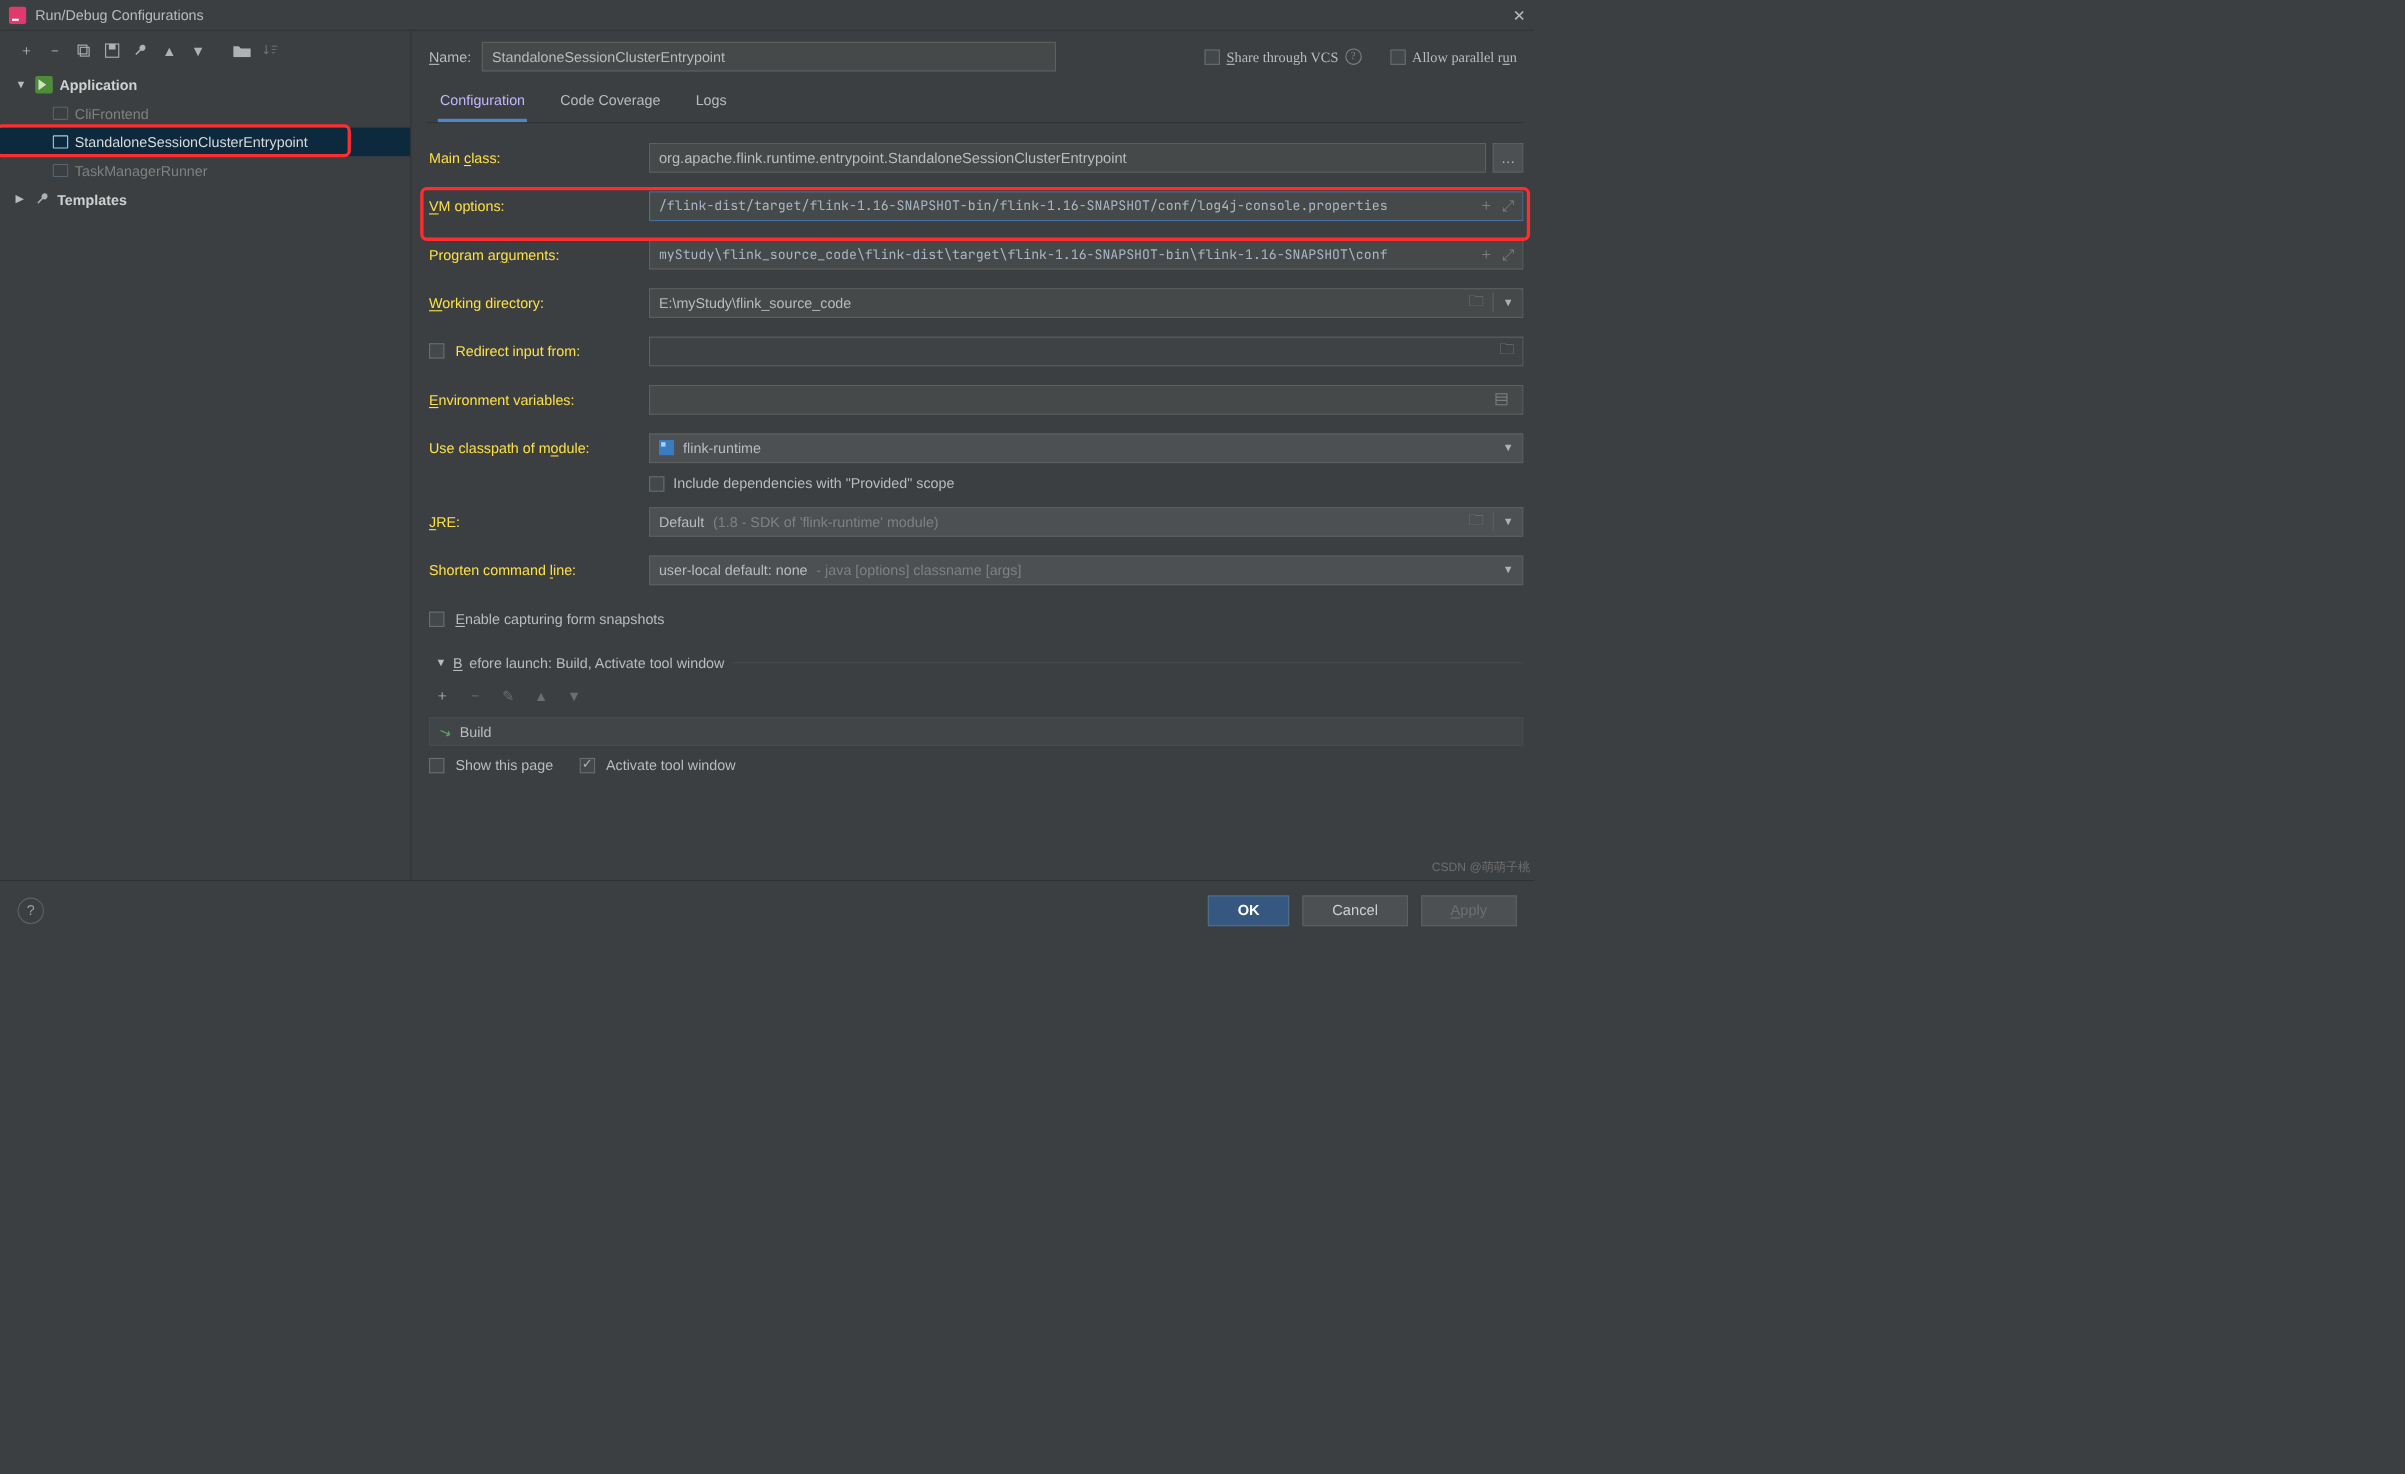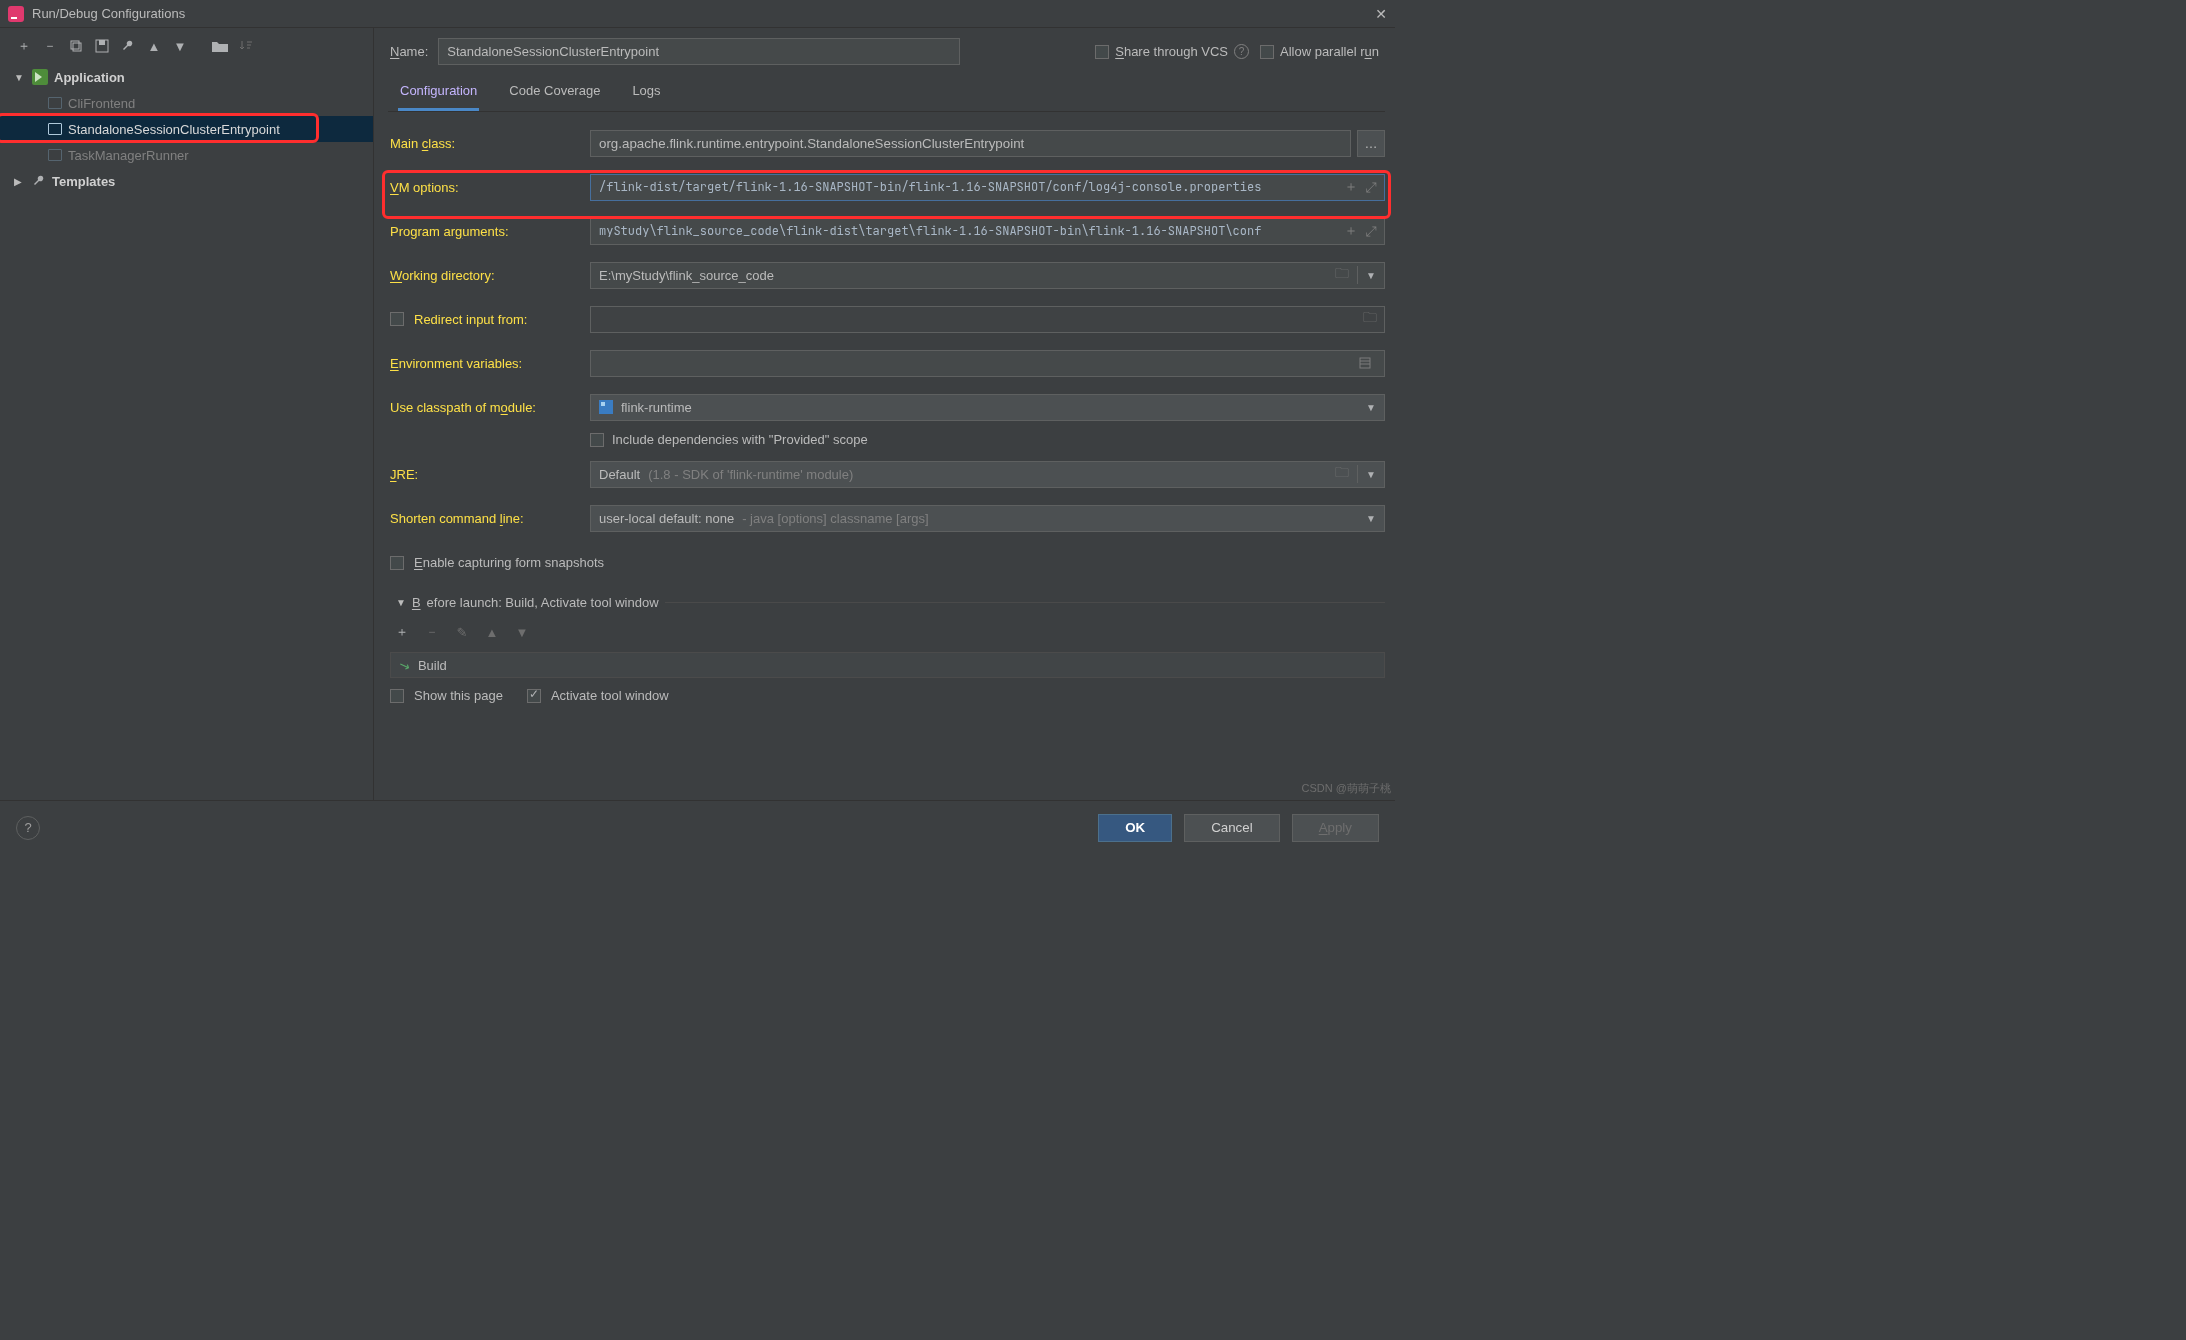--- a/index.html
+++ b/index.html
@@ -47,21 +47,21 @@
   .tree-row.lvl0 b, .tree-row.lvl0 .tree-label { font-weight:600; color:#d0d0d0;}
   .red-outline { position:absolute; border:3px solid #ff2e2e; border-radius:6px; pointer-events:none; }
 
   .name-row { display:flex; align-items:center; gap:10px; padding: 10px 6px 6px 2px; }
   .underline-hotkey { text-decoration: underline; text-underline-offset:2px;}
   .text-input {
     background:#45494a; border:1px solid #5e6060; color:#bbb;
     height:27px; padding:0 8px; font-size:13px; border-radius:0;
   }
   .name-input { width: 522px; }
-  .share-group, .parallel-group { display:flex; align-items:center; gap:6px; }
+  .share-group, .parallel-group { display:flex; align-items:center; gap:6px;font-family:Liberation Serif, serif; }
   .chk { width:14px; height:14px; border:1px solid #6c6c6c; background:#43494a; display:inline-block; cursor:pointer;}
   .chk.on { background:#43494a; position:relative;}
   .chk.on::after{content:"✓"; color:#afb1b3; position:absolute; top:-3px; left:1px; font-size:12px;}
   .help-circle { width:15px;height:15px;border:1px solid #808080;border-radius:50%;display:flex;align-items:center;justify-content:center;font-size:10px;color:#808080;}
 
   .tabs { display:flex; gap:28px; padding: 6px 2px 0 10px; border-bottom:1px solid #323232;}
   .tab { padding:6px 2px 10px; color:#bbb; cursor:pointer;}
   .tab.active { color:#c4b5fd; border-bottom:3px solid #4a88c7; }
 
   .form { padding: 14px 0 0 2px; overflow:auto; flex:1;}
@@ -180,21 +180,21 @@
 
   <div class="right-panel">
     <div class="name-row">
       <span><span class="underline-hotkey">N</span>ame:</span>
       <input class="text-input name-input" value="StandaloneSessionClusterEntrypoint" style="">
       <div class="share-group" style="margin-left:auto;">
         <span class="chk"></span>
         <span><span class="underline-hotkey">S</span>hare through VCS</span>
         <span class="help-circle">?</span>
       </div>
-      <div class="parallel-group" style="margin-left:1px;">
+      <div class="parallel-group" style="margin-left:16px;">
         <span class="chk"></span>
         <span>Allow parallel r<span class="underline-hotkey">u</span>n</span>
       </div>
     </div>
 
     <div class="tabs">
       <div class="tab active">Configuration</div>
       <div class="tab">Code Coverage</div>
       <div class="tab">Logs</div>
     </div>

